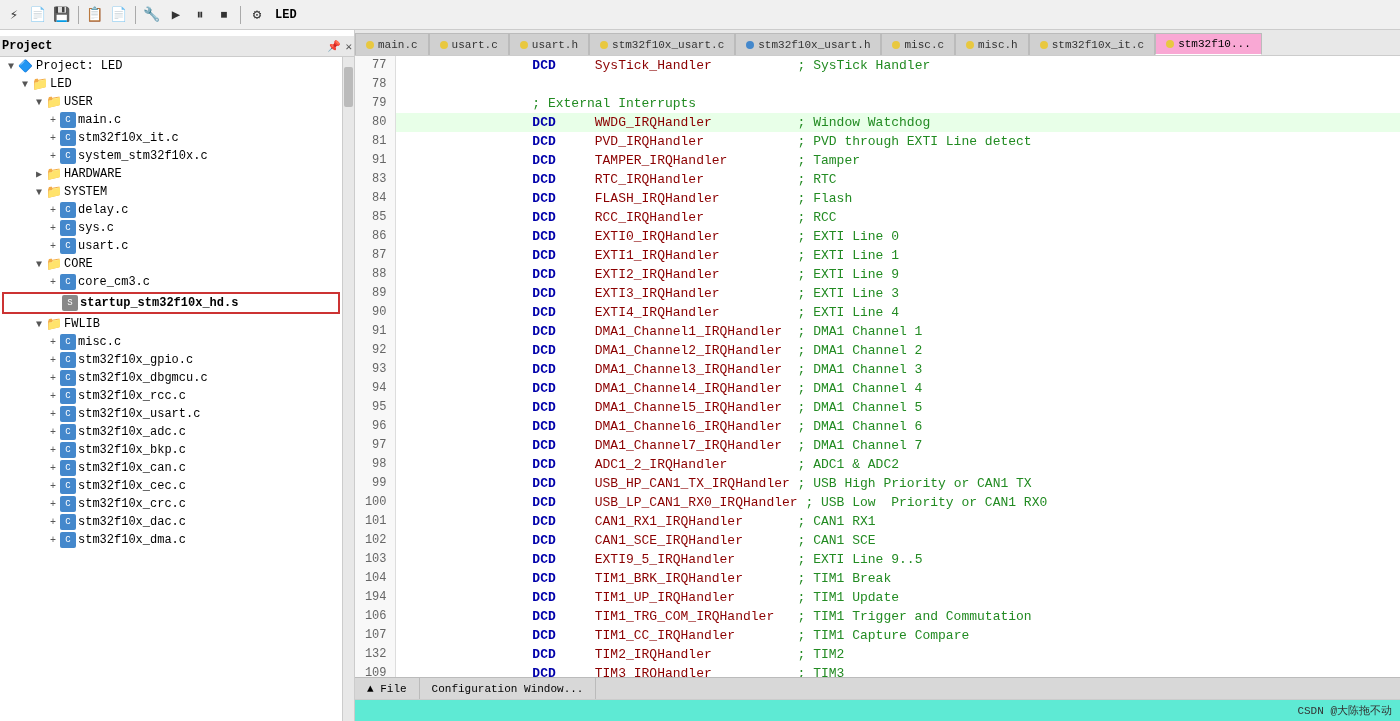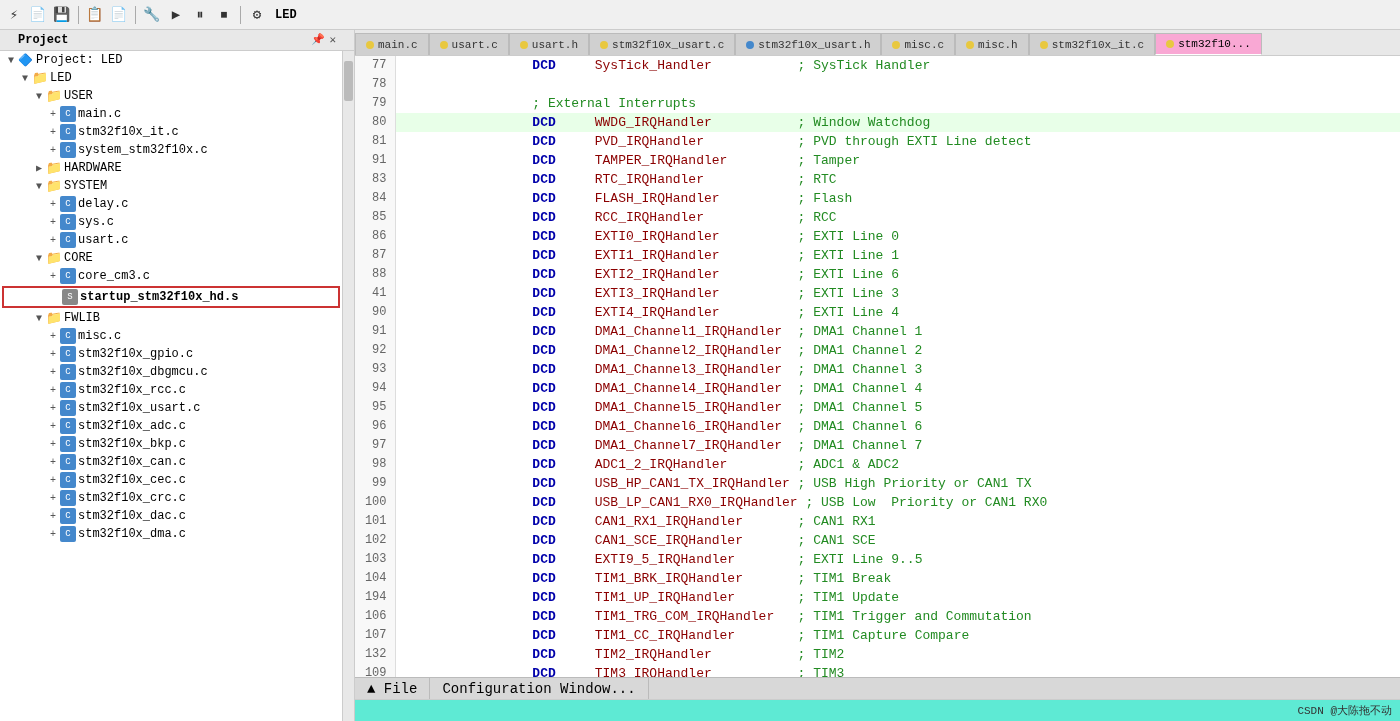--- a/index.html
+++ b/index.html
@@ -40,27 +40,28 @@
       background: #ffffff;
       border-right: 1px solid #ccc;
       display: flex;
       flex-direction: column;
       overflow: hidden;
     }
 
     #project-header {
       background: #e8e8e8;
       border-bottom: 1px solid #ccc;
-      padding: 3px 18px;
-      display: flex;
-      align-items: flex-start;
+      padding: 3px 2px;
+      display: flex;
+      align-items: flex-end;
       justify-content: space-between;
       font-size: 12px;
       font-weight: bold;
       flex-shrink: 0;
+      margin-top: 6px;
     }
     .header-icons { display: flex; gap: 4px; }
     .header-icon { cursor: pointer; color: #555; font-size: 11px; }
 
     #project-tree {
       flex: 1;
       overflow-y: auto;
       overflow-x: hidden;
       background: #fff;
       font-size: 12px;
@@ -189,21 +190,21 @@
       height: 22px;
       background: #d8d8d8;
       border-top: 1px solid #bbb;
       display: flex;
       align-items: center;
       flex-shrink: 0;
     }
     .bottom-tab {
       padding: 2px 12px;
       border-right: 1px solid #bbb;
-      font-size: 14px;
+      font-size: 11px;
       cursor: pointer;
       height: 100%;
       display: flex;
       align-items: center;
     }
 
     
     #left-scrollbar {
       width: 12px;
       background: #e8e8e8;
@@ -537,24 +538,24 @@
             <tr class="code-row">
               <td class="line-num">86</td>
               <td class="code-content">                <span class="kw-dcd">DCD</span>     <span class="kw-handler">EXTI0_IRQHandler</span>          <span class="kw-comment">; EXTI Line 0</span></td>
             </tr>
             <tr class="code-row">
               <td class="line-num">87</td>
               <td class="code-content">                <span class="kw-dcd">DCD</span>     <span class="kw-handler">EXTI1_IRQHandler</span>          <span class="kw-comment">; EXTI Line 1</span></td>
             </tr>
             <tr class="code-row">
               <td class="line-num">88</td>
-              <td class="code-content">                <span class="kw-dcd">DCD</span>     <span class="kw-handler">EXTI2_IRQHandler</span>          <span class="kw-comment">; EXTI Line 6</span></td>
-            </tr>
-            <tr class="code-row">
-              <td class="line-num">41</td>
+              <td class="code-content">                <span class="kw-dcd">DCD</span>     <span class="kw-handler">EXTI2_IRQHandler</span>          <span class="kw-comment">; EXTI Line 9</span></td>
+            </tr>
+            <tr class="code-row">
+              <td class="line-num">89</td>
               <td class="code-content">                <span class="kw-dcd">DCD</span>     <span class="kw-handler">EXTI3_IRQHandler</span>          <span class="kw-comment">; EXTI Line 3</span></td>
             </tr>
             <tr class="code-row">
               <td class="line-num">90</td>
               <td class="code-content">                <span class="kw-dcd">DCD</span>     <span class="kw-handler">EXTI4_IRQHandler</span>          <span class="kw-comment">; EXTI Line 4</span></td>
             </tr>
             <tr class="code-row">
               <td class="line-num">91</td>
               <td class="code-content">                <span class="kw-dcd">DCD</span>     <span class="kw-handler">DMA1_Channel1_IRQHandler</span>  <span class="kw-comment">; DMA1 Channel 1</span></td>
             </tr>

